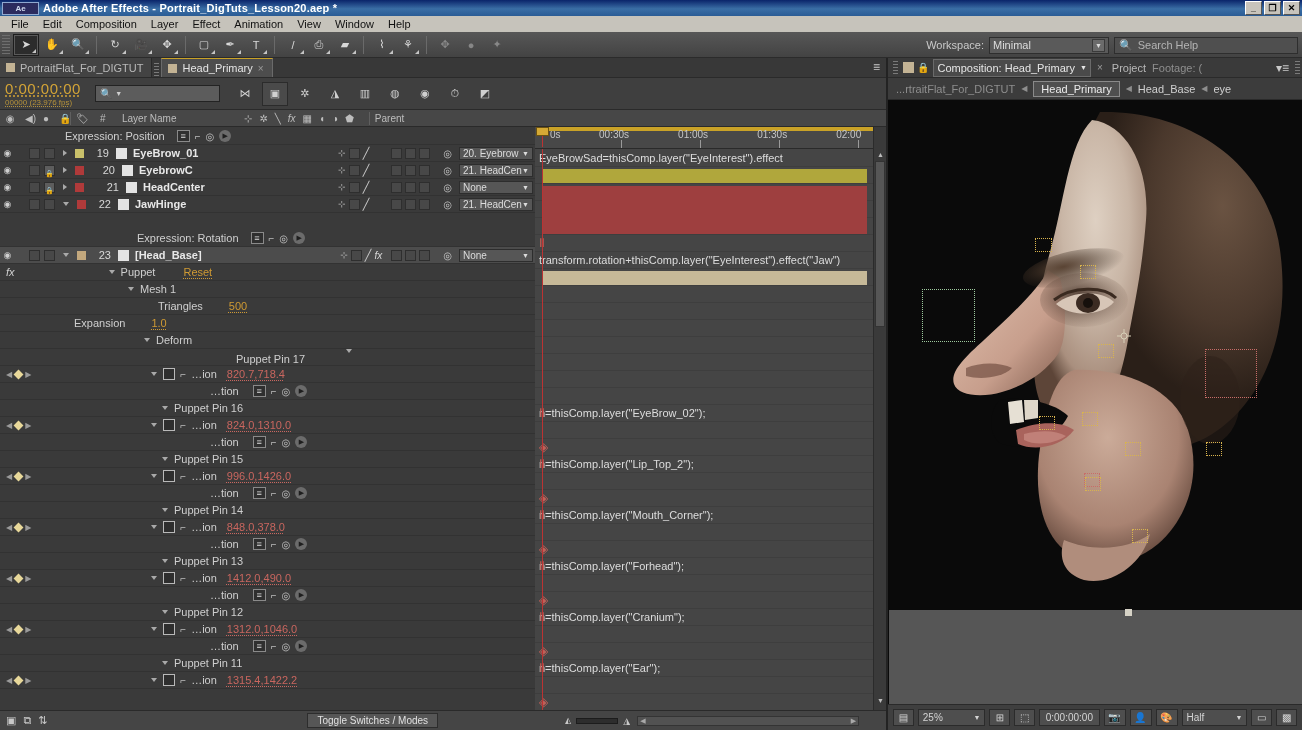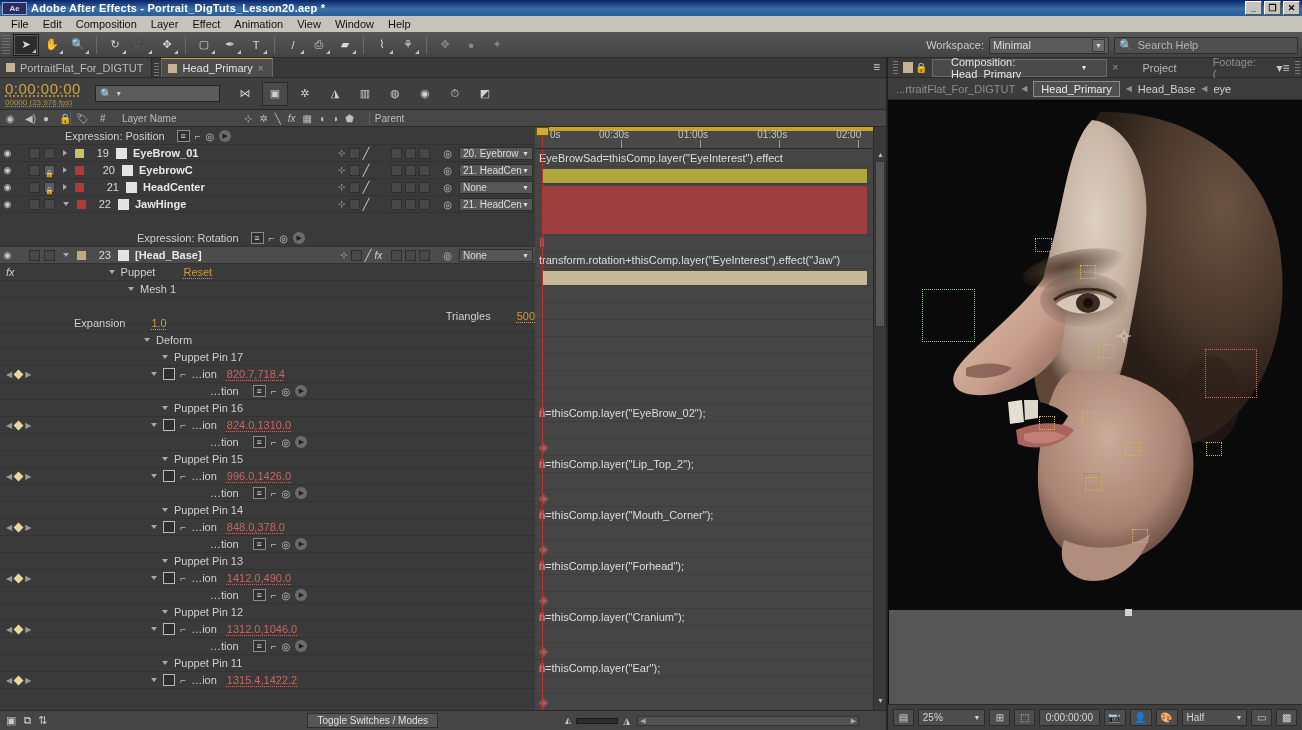--- a/index.html
+++ b/index.html
@@ -3,21 +3,21 @@
 <meta charset="utf-8">
 <style>
   * { box-sizing: border-box; margin:0; padding:0; }
   html,body { width:1302px; height:730px; overflow:hidden; background:#3a3a3a;
     font-family:"Liberation Sans", sans-serif; font-size:11px; color:#c8c8c8; }
   .app { position:relative; width:1302px; height:730px; background:#3c3c3c; }
 
   
   .titlebar { height:16px; background:linear-gradient(to bottom,#0a246a,#3a6ea5 55%,#2a5c95);
     display:flex; align-items:center; padding:0 2px; color:#fff; font-size:11px; font-weight:bold; }
-  .ae-logo { width:25px; height:13px; background:#2b2b5e; border:1px solid #8fa8d0; color:#cfd9ee;
+  .ae-logo { width:37px; height:13px; background:#2b2b5e; border:1px solid #8fa8d0; color:#cfd9ee;
     font-size:8px; line-height:11px; text-align:center; margin-right:4px; font-weight:bold; }
   .titlebar .ttl { flex:1; letter-spacing:.2px; }
   .wbtns { display:flex; gap:2px; }
   .wbtn { width:17px; height:14px; background:#c8c4bc; border:1px solid #fff;
     border-right-color:#555; border-bottom-color:#555; color:#000; font-size:9px;
     text-align:center; line-height:12px; font-weight:bold; }
 
   
   .menubar { height:16px; background:#c6c3bb; display:flex; align-items:center;
     padding-left:4px; color:#111; font-size:11px; }
@@ -136,21 +136,21 @@
   .rtick { position:absolute; top:2px; color:#c6c6c6; font-size:10px; }
   .rmark { position:absolute; top:13px; width:1px; height:8px; background:#9a9a9a; }
   .wab { position:absolute; top:0; height:4px; background:#c9a227; }
   .cti { position:absolute; top:0; width:13px; height:20px; z-index:8;}
   .cti .head { width:13px;height:9px;background:#d4a935;border:1px solid #6b5212;}
   .cti .stem { width:1px;height:11px;background:#b33;margin-left:6px;}
 
   
   .ctabrow { height:20px; background:#3a3a3a; display:flex; align-items:center;
      border-bottom:1px solid #2a2a2a; padding-left:3px; gap:0;}
-  .ctab { height:18px; display:flex; align-items:center; gap:5px; padding:0 18px;
+  .ctab { height:18px; display:flex; align-items:center; gap:5px; padding:0 3px;
      color:#b8b8b8; font-size:11px;}
   .ctab.sel { background:#4a4a4a; color:#e6e6e6; border:1px solid #6a6a6a; }
   .crumbs { height:22px; background:#3c3c3c; display:flex; align-items:center;
      gap:6px; padding:0 8px; border-bottom:1px solid #2a2a2a; font-size:11px; color:#8e8e8e;}
   .crumb.act { background:#4f4f4f; border:1px solid #8a8a8a; color:#ececec;
      padding:1px 7px; }
   .crumb.cur { color:#d0d0d0; }
   .carw { color:#8e8e8e; font-size:8px; }
 
   .viewer { flex:1; background:#0a0a0a; position:relative; overflow:hidden; }
@@ -463,33 +463,33 @@
             <div class="row" style="top: 137px;">
               <span style="font-style:italic;color:#d0d0d0;font-size:11px;margin-left:6px">fx</span>
               <span class="tri down" style="margin-left:94px"></span>
               <span class="subtxt" style="margin-left:6px">Puppet</span>
               <span class="goldtxt" style="margin-left:28px">Reset</span>
             </div>
             <div class="row" style="top: 154px;">
               <span class="tri down" style="margin-left:128px"></span>
               <span class="subtxt" style="margin-left:6px">Mesh 1</span>
             </div>
-            <div class="row" style="top: 181px; justify-content: flex-end;">
+            <div class="row" style="top: 171px;">
               <span class="subtxt" style="margin-left:158px">Triangles</span>
               <span class="goldtxt" style="margin-left:26px">500</span>
             </div>
             <div class="row" style="top: 188px;">
               <span class="subtxt" style="margin-left:74px">Expansion</span>
               <span class="goldtxt" style="margin-left:26px">1.0</span>
             </div>
             <div class="row" style="top: 205px;">
               <span class="tri down" style="margin-left:144px"></span>
               <span class="subtxt" style="margin-left:6px">Deform</span>
             </div>
-            <div class="row" style="top: 222px;">
+            <div class="row" style="top: 222px; flex-direction: column;">
               <span class="tri down" style="margin-left:162px"></span>
               <span class="subtxt" style="margin-left:6px">Puppet Pin 17</span>
             </div>
             <div class="row" style="top: 239px;">
               <span class="kf" style="margin-left:6px">
                 <span class="arwS">◀</span>
                 <span class="kfd"></span>
                 <span class="arwS">▶</span>
               </span>
               <span class="tri down" style="margin-left:120px"></span>

